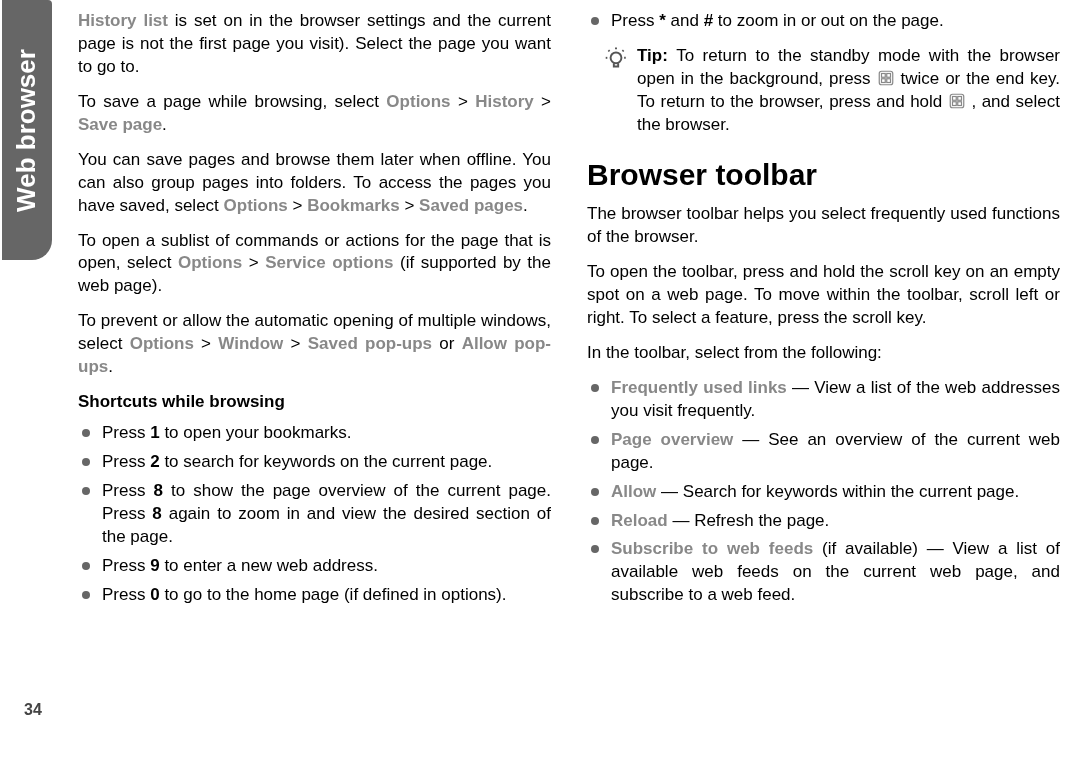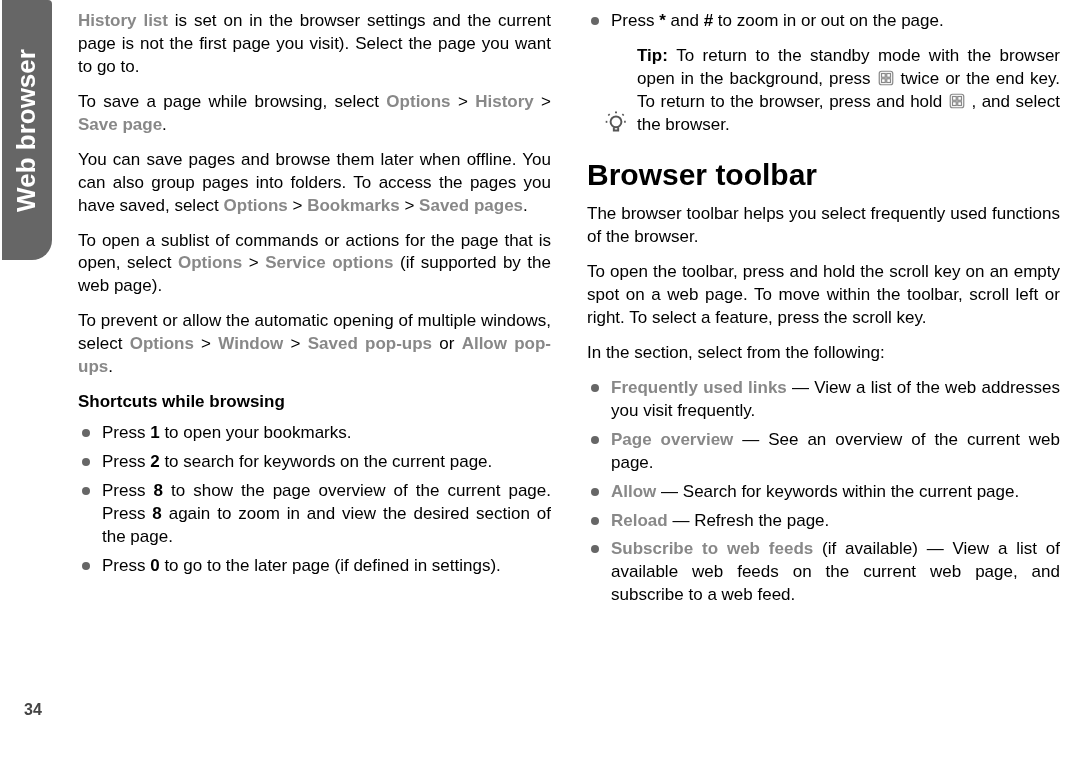--- a/index.html
+++ b/index.html
@@ -109,21 +109,20 @@
   }
   h3.sub-head {
     font-size: 17px;
     font-weight: bold;
     margin: 4px 0 8px 0;
   }
   .tip-block {
     display: flex;
     gap: 8px;
     margin: 6px 0 10px 16px;
-    align-items: flex-end;
   }
   .tip-icon {
     flex: none;
     width: 26px;
     height: 26px;
     margin-top: 2px;
   }
   .tip-text {
     flex: 1;
     text-align: justify;
@@ -180,21 +179,22 @@
       <p>
         <span>To prevent or allow the automatic opening of multiple windows, select </span><span class="grey">Options</span><span> &gt; </span><span class="grey">Window</span><span> &gt; </span><span class="grey">Saved pop-ups</span><span> or </span><span class="grey">Allow pop-ups</span><span>.</span>
       </p>
 
       <h3 class="sub-head">Shortcuts while browsing</h3>
 
       <ul class="bullets">
         <li><span>Press </span><b>1</b><span> to open your bookmarks.</span></li>
         <li><span>Press </span><b>2</b><span> to search for keywords on the current page.</span></li>
         <li><span>Press </span><b>8</b><span> to show the page overview of the current page. Press </span><b>8</b><span> again to zoom in and view the desired section of the page.</span></li>
-        <li><span>Press </span><b>0</b><span> to go to the later page (if defined in settings).</span></li>
+        <li><span>Press </span><b>9</b><span> to enter a new web address.</span></li>
+        <li><span>Press </span><b>0</b><span> to go to the home page (if defined in options).</span></li>
       </ul>
     </div>
 
     <div class="col">
       <ul class="bullets">
         <li><span>Press </span><b>*</b><span> and </span><b>#</b><span> to zoom in or out on the page.</span></li>
       </ul>
 
       <div class="tip-block">
         <svg class="tip-icon" viewBox="0 0 24 24">
@@ -224,21 +224,21 @@
             <rect class="menu-key" x="13" y="13" width="5" height="5"></rect>
           </svg>
           <span> , and select the browser.</span>
         </div>
       </div>
 
       <h2 class="section-head">Browser toolbar</h2>
 
       <p>The browser toolbar helps you select frequently used functions of the browser.</p>
       <p>To open the toolbar, press and hold the scroll key on an empty spot on a web page. To move within the toolbar, scroll left or right. To select a feature, press the scroll key.</p>
-      <p>In the section, select from the following:</p>
+      <p>In the toolbar, select from the following:</p>
 
       <ul class="bullets">
         <li><span class="grey">Frequently used links</span><span> — View a list of the web addresses you visit frequently.</span></li>
         <li><span class="grey">Page overview</span><span> — See an overview of the current web page.</span></li>
         <li><span class="grey">Allow</span><span> — Search for keywords within the current page.</span></li>
         <li><span class="grey">Reload</span><span> — Refresh the page.</span></li>
         <li><span class="grey">Subscribe to web feeds</span><span> (if available) — View a list of available web feeds on the current web page, and subscribe to a web feed.</span></li>
       </ul>
     </div>
   </div>

